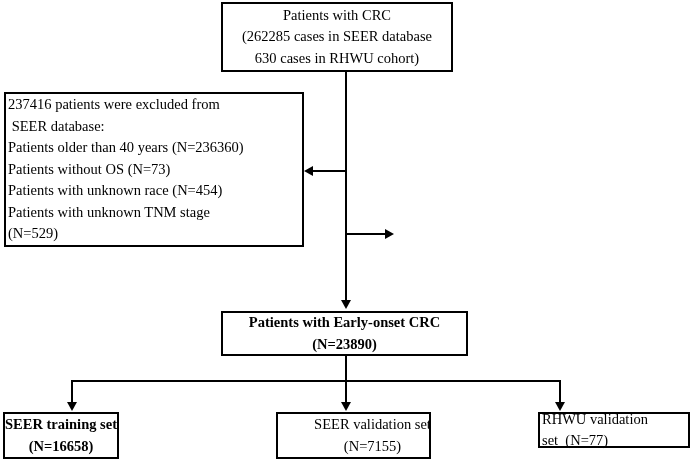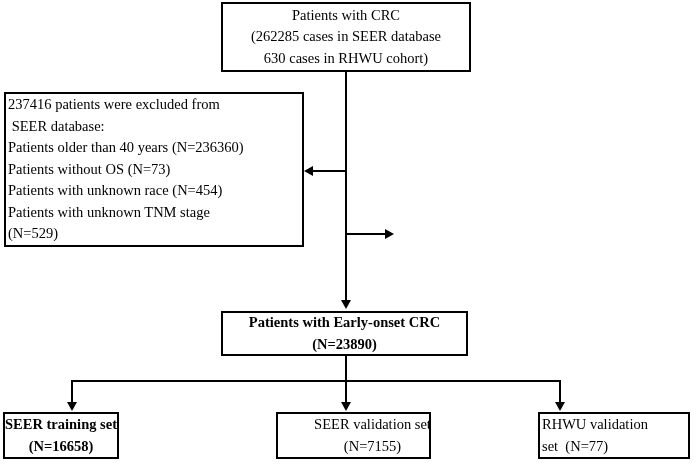--- a/index.html
+++ b/index.html
@@ -74,21 +74,21 @@
     border-top: 5px solid transparent;
     border-bottom: 5px solid transparent;
     border-left: 9px solid #000000;
   }
 </style>
 </head>
 <body>
 
 <div id="canvas">
 
-  <div class="node center-text pad-c" style="left:221px; top:2px; width:250px; height:70px;">
+  <div class="node center-text pad-c" style="left:221px; top:2px; width:232px; height:70px;">
     <span class="line">Patients with CRC</span>
     <span class="line">(262285 cases in SEER database</span>
     <span class="line">630 cases in RHWU cohort)</span>
   </div>
 
   <div class="vline" style="left:345px; top:72px; height:228px;"></div>
   <div class="arrow-down" style="left:341px; top:300px;"></div>
 
   <div class="hline" style="left:313px; top:170px; width:33px;"></div>
   <div class="arrow-left" style="left:304px; top:166px;"></div>
@@ -127,18 +127,18 @@
   <div class="node center-text pad-c" style="left:3px; top:412px; width:116px; height:47px;font-weight:bold;">
     <span class="line">SEER training set</span>
     <span class="line">(N=16658)</span>
   </div>
 
   <div class="node center-text pad-c" style="left:276px; top:412px; width:155px; height:47px;padding-left:44px;">
     <span class="line">SEER validation set</span>
     <span class="line">(N=7155)</span>
   </div>
 
-  <div class="node left-text pad-l" style="left:538px; top:412px; width:152px; height:47px;">
+  <div class="node left-text pad-l" style="left:538px; top:412px; width:152px; height:36px;">
     <span class="line">RHWU validation</span>
     <span class="line">set  (N=77)</span>
   </div>
 
 </div>
 
 </body></html>

